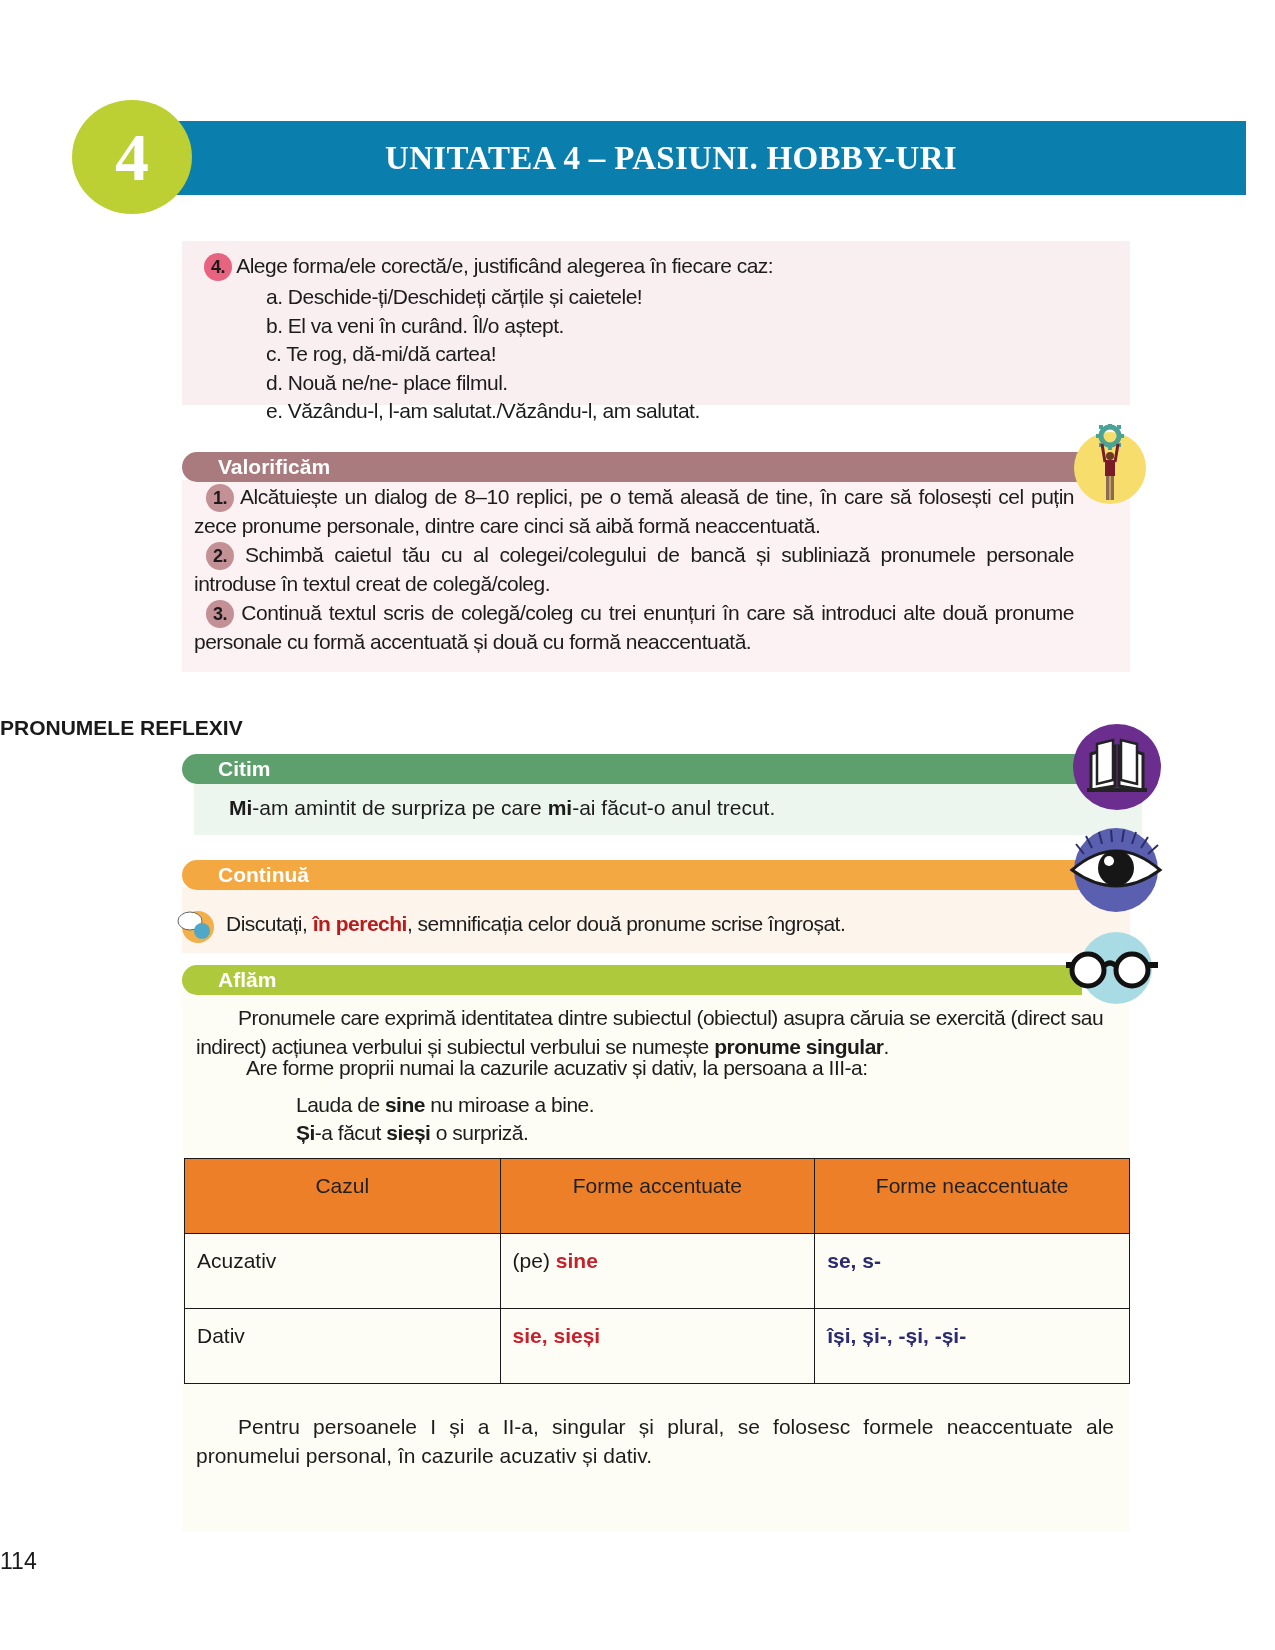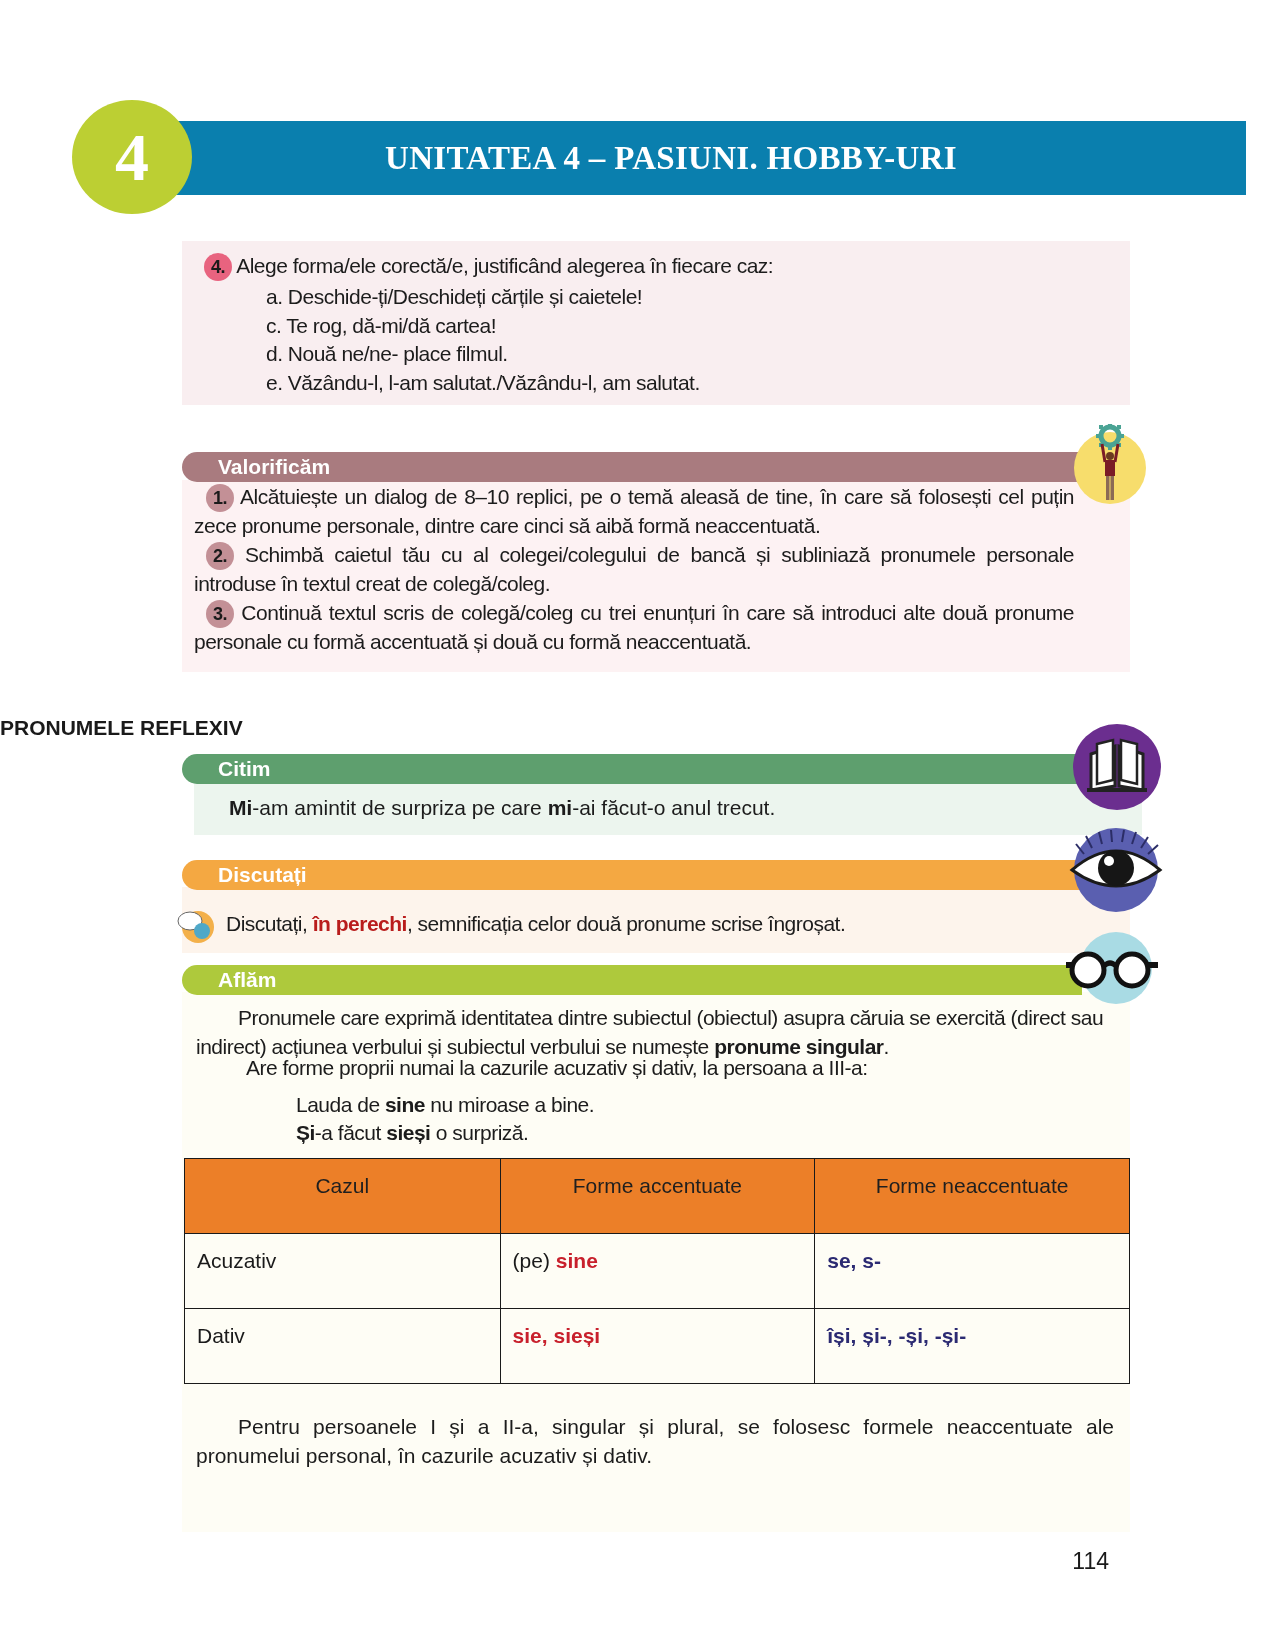--- a/index.html
+++ b/index.html
@@ -39,35 +39,36 @@
 
   .section-title { left: 0; width: 1275px; top: 716px; text-align: left; font-weight: bold; font-size: 21px; }
 
   table.forms { position: absolute; left: 184px; top: 1158px; width: 946px; border-collapse: collapse; font-size: 21px; }
   table.forms td, table.forms th { border: 1.5px solid #1a1a1a; height: 75px; vertical-align: top; padding: 15px 12px; font-weight: normal; }
   table.forms th { background: #ec7f28; text-align: center; color: #1f1f1f; }
   .red { color: #c8202c; font-weight: bold; }
   .navy { color: #2b2a72; font-weight: bold; }
   .teal { color: #b91c1c; font-weight: bold; }
 
-  .page-num { left: 0; width: 1109px; top: 1548px; text-align: right; font-size: 23px; }
+  .page-num { left: 0; width: 1109px; top: 1548px; text-align: left; font-size: 23px; }
 </style>
 </head>
 <body>
 
 <div class="abs unit-circle">4</div>
 <div class="abs unit-banner">UNITATEA 4 – PASIUNI. HOBBY-URI</div>
 
 <div class="abs box box-ex4">
   <div class="abs text narrow" style="left:22px; top:10px;">
     <span class="num-badge num-pink">4.</span>
     <span>Alege forma/ele corectă/e, justificând alegerea în fiecare caz:</span>
   </div>
   <div class="abs text narrow" style="left:84px; top:42px; line-height:28.5px;">
     <div>a. Deschide-ți/Deschideți cărțile și caietele!</div>
+    <div>b. El va veni în curând. Îl/o aștept.</div>
     <div>c. Te rog, dă-mi/dă cartea!</div>
     <div>d. Nouă ne/ne- place filmul.</div>
     <div>e. Văzându-l, l-am salutat./Văzându-l, am salutat.</div>
   </div>
 </div>
 
 <div class="abs box box-val">
   <div class="abs text narrow" style="left:12px; top:3px; width:880px; text-align:justify; line-height:28.5px;">
     <div>
       <span class="num-badge num-rose" style="margin-left:12px;">1.</span>
@@ -137,21 +138,21 @@
       <circle cx="22" cy="22" r="16" fill="#f3b04a"></circle>
       <ellipse cx="14" cy="16" rx="12" ry="9" fill="#fff" stroke="#666" stroke-width="1"></ellipse>
       <circle cx="26" cy="26" r="8" fill="#4fa8c8"></circle>
     </svg>
   </div>
   <div class="abs text narrow" style="left:44px; top:22px;">
     <span>Discutați, </span><span class="teal">în perechi</span><b style="font-weight:normal;">, semnificația celor două pronume scrise îngroșat.</b>
   </div>
 </div>
 <div class="abs bar bar-obs">
-  <span>Discutați</span>
+  <span>Continuă</span>
 </div>
 <div class="abs" style="left:1066px; top:826px; width:100px; height:88px;">
   <svg width="100" height="88" viewBox="0 0 100 88">
     <circle cx="50" cy="44" r="42" fill="#5a5fb0"></circle>
     <g stroke="#2b2d66" stroke-width="2">
       <line x1="18" y1="28" x2="10" y2="18"></line>
         <line x1="26" y1="22" x2="20" y2="10"></line>
       <line x1="36" y1="18" x2="33" y2="6"></line>
         <line x1="46" y1="16" x2="45" y2="4"></line>
       <line x1="56" y1="16" x2="58" y2="4"></line>

